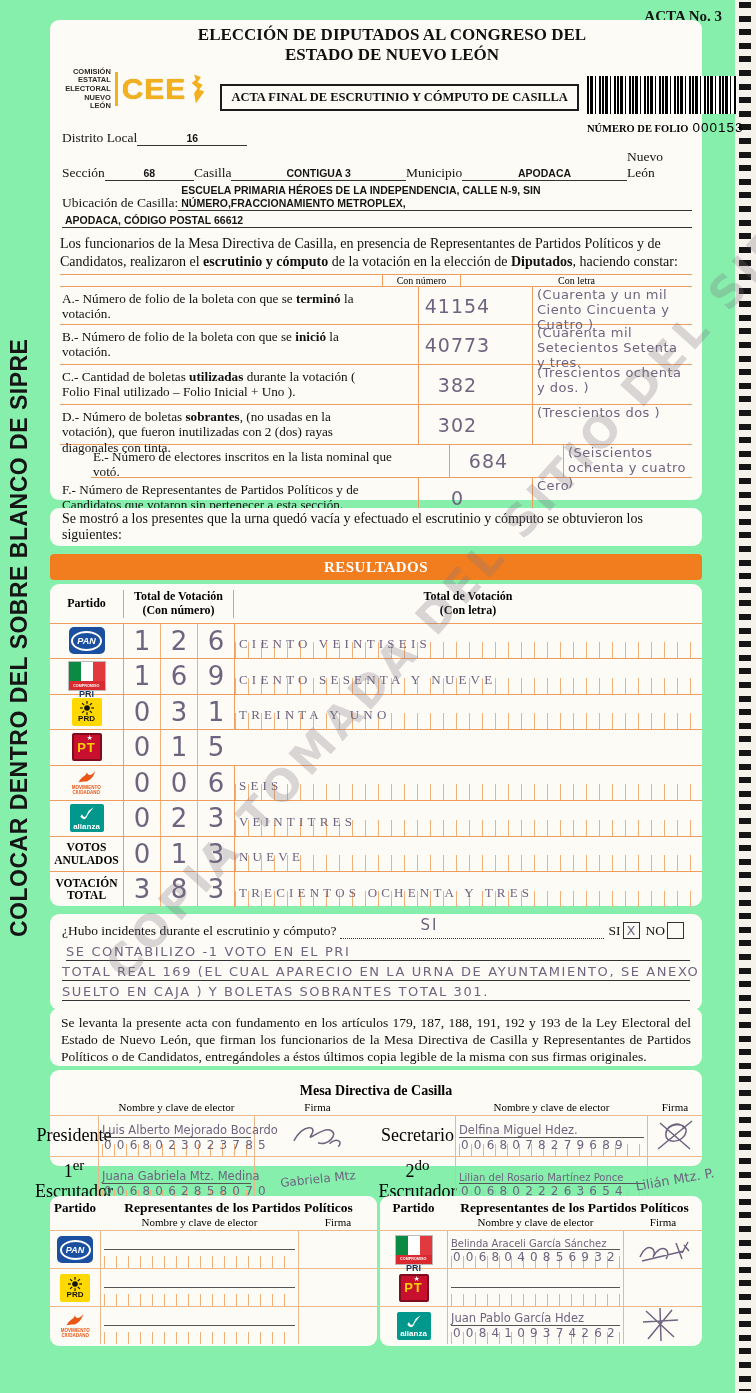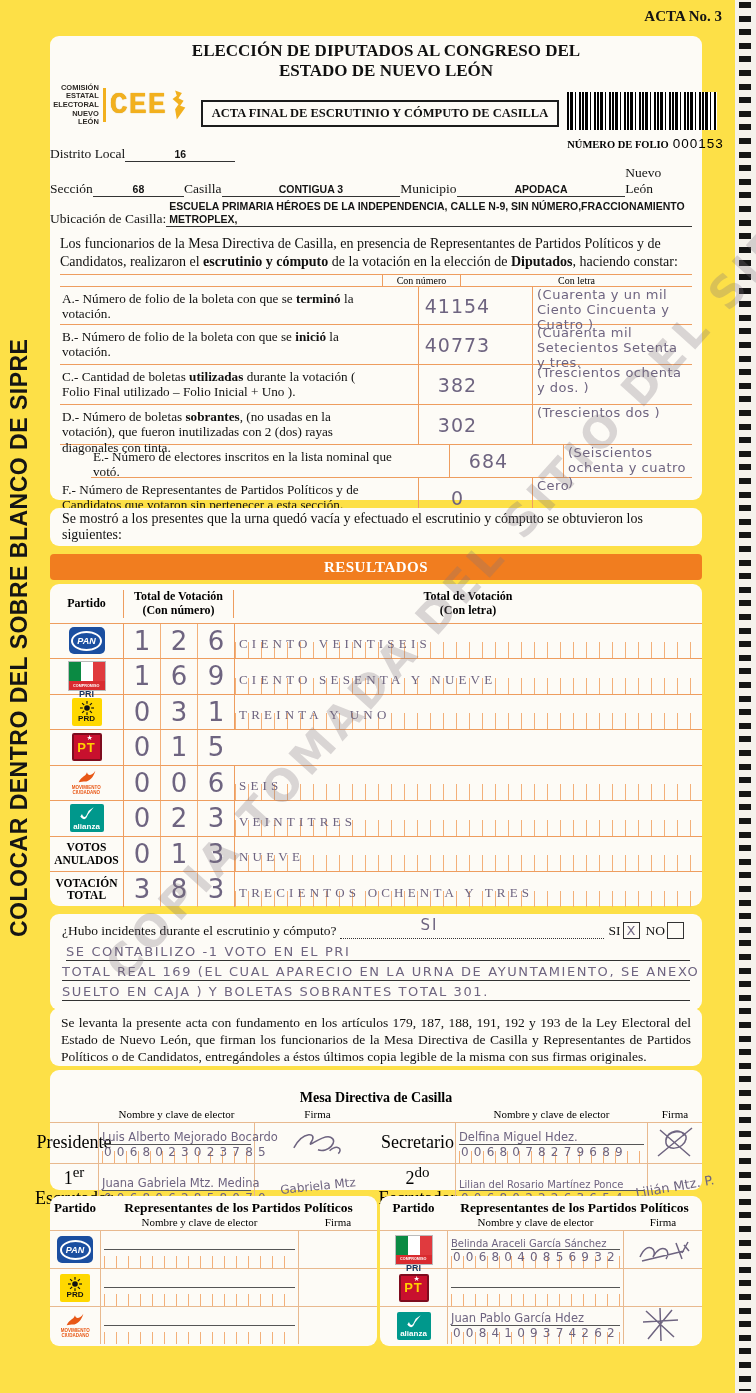--- a/index.html
+++ b/index.html
@@ -1,29 +1,29 @@
 <!DOCTYPE html>
 <html><head>
 <meta charset="utf-8">
 <style>
   html,body{margin:0;padding:0;background:#888;}
-  .page{position:relative;width:756px;height:1393px;background:#fde047;font-family:"Liberation Serif",serif;overflow:hidden;}
+  .page{position:relative;width:756px;height:1393px;background:#86efac;font-family:"Liberation Serif",serif;overflow:hidden;}
   .sprocket{position:absolute;right:0;top:0;width:21px;height:1393px;background:#f5f2ec;}
   .sprocket .holes{position:absolute;left:4px;top:2px;width:12px;height:1389px;
     background:repeating-linear-gradient(180deg,#151515 0 6px,transparent 6px 13.6px);}
   .panel{position:absolute;left:50px;width:652px;background:#fdfbf6;border-radius:9px;box-sizing:border-box;}
   .acta-no{position:absolute;top:8px;right:34px;font-weight:bold;font-size:15px;color:#141414;}
   
-  .hp{top:36px;height:240px;padding:5px 10px 0 0;}
+  .hp{top:20px;height:240px;padding:5px 10px 0 12px;}
   .title{ text-align:center;font-weight:bold;font-size:17px;line-height:1.2;color:#101010;margin-left:70px;margin-right:40px;}
   .hrow{display:flex;align-items:flex-start;margin-top:2px;}
   .cee{display:flex;align-items:center;margin-left:2px;}
   .cee-lines{font-family:"Liberation Sans",sans-serif;font-weight:bold;font-size:7.5px;line-height:1.15;text-align:right;color:#2e2a26;}
   .cee-bar{width:3px;height:34px;background:#f2b01e;margin:0 4px;}
-  .cee-word{font-family:Liberation Mono, monospace;font-weight:bold;font-size:30px;color:#f2b01e;letter-spacing:1px;text-shadow:0 0 1px #c98f00;}
+  .cee-word{font-family:Liberation Sans, sans-serif;font-weight:bold;font-size:30px;color:#f2b01e;letter-spacing:1px;text-shadow:0 0 1px #c98f00;}
   .cee-shape{margin-left:3px;}
   .acta-box{border:2px solid #1c1c1c;padding:4px 9px;font-weight:bold;font-size:12.5px;color:#101010;margin:16px 8px 0 14px;white-space:nowrap;}
   .hright{margin-left:auto;width:152px;text-align:right;}
   .barcode{width:150px;height:38px;margin-top:8px;
     background:repeating-linear-gradient(90deg,#000 0 2px,#fff 2px 3px,#000 3px 6px,#fff 6px 8px,#000 8px 9px,#fff 9px 12px,#000 12px 14px,#fff 14px 15px);}
   .folio-line{margin-top:4px;white-space:nowrap;}
   .folio-label{font-weight:bold;font-size:10.5px;}
   .folio-num{font-family:"Liberation Sans",sans-serif;font-size:13.5px;letter-spacing:1px;}
   .fline{font-size:13.5px;color:#141414;margin-top:3px;display:flex;align-items:flex-end;}
   .u{border-bottom:1px solid #333;text-align:center;font-family:"Liberation Sans",sans-serif;font-weight:bold;font-size:10.5px;line-height:1.25;}
@@ -99,21 +99,21 @@
   .cbx{display:inline-block;width:15px;height:15px;border:1.5px solid #333;margin:0 6px 0 2px;text-align:center;vertical-align:-3px;}
   .cbx .hand{font-size:13px;line-height:15px;}
   .idesc{display:flex;align-items:flex-end;margin-top:5px;}
   .iline{border-bottom:1px solid #333;}
   .idesc .iline{flex:1;margin-left:4px;}
   .iline .hand{font-size:13px;letter-spacing:1.6px;white-space:nowrap;display:block;padding-bottom:1px;}
   .ifull{margin-top:3px;}
   
   .lp{top:1008px;height:58px;padding:6px 11px;font-size:13.5px;line-height:1.27;text-align:justify;color:#101010;}
   
-  .mp{top:1070px;height:120px;padding-top:20px;}
+  .mp{top:1070px;height:96px;padding-top:13px;}
   .mtitle{text-align:center;font-weight:bold;font-size:14px;}
   .mgrid{display:grid;grid-template-columns:48px 157px 125px 75px 193px 54px;}
   .mh{font-size:11px;text-align:center;padding:2px 0;}
   .mrow{border-top:1px solid #e8b98f;}
   .mrole{display:flex;align-items:center;justify-content:center;text-align:center;font-size:18px;line-height:1.1;padding:0 1px;}
   .mnc{border-left:1px solid #e8b98f;border-right:1px solid #e8b98f;padding:1px 3px 0 3px;display:flex;flex-direction:column;justify-content:flex-end;}
   .hand-name{font-size:11.5px;border-bottom:1px solid #555;min-height:15px;display:flex;align-items:flex-end;white-space:nowrap;}
   .clave{height:18px;font-size:12px;letter-spacing:5.2px;padding-left:2px;white-space:nowrap;
     background-image:repeating-linear-gradient(90deg,#f3b079 0 1px,transparent 1px 12px);
     background-size:100% 12px;background-repeat:no-repeat;background-position:0 100%;}

